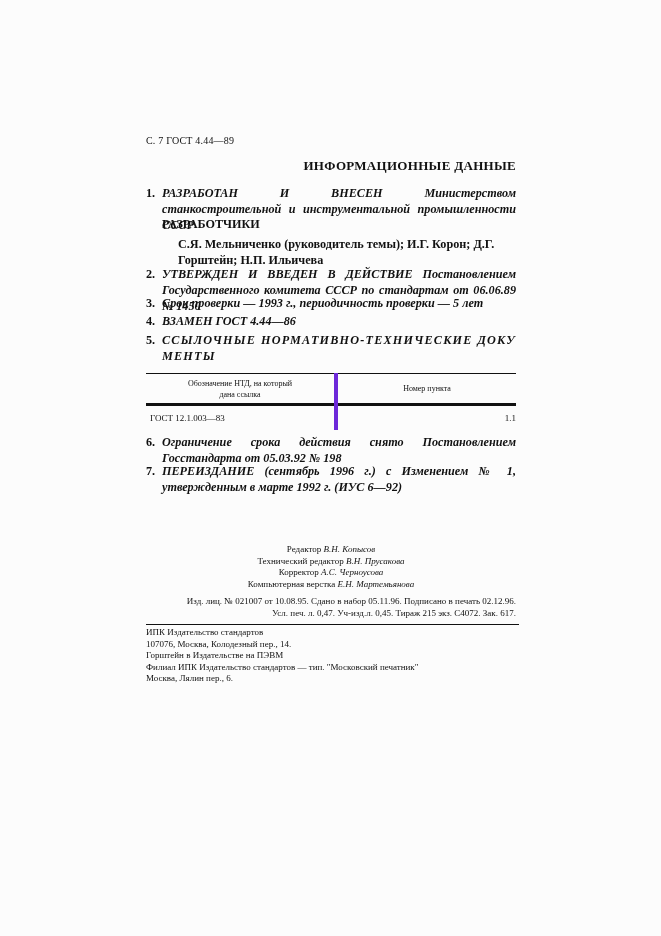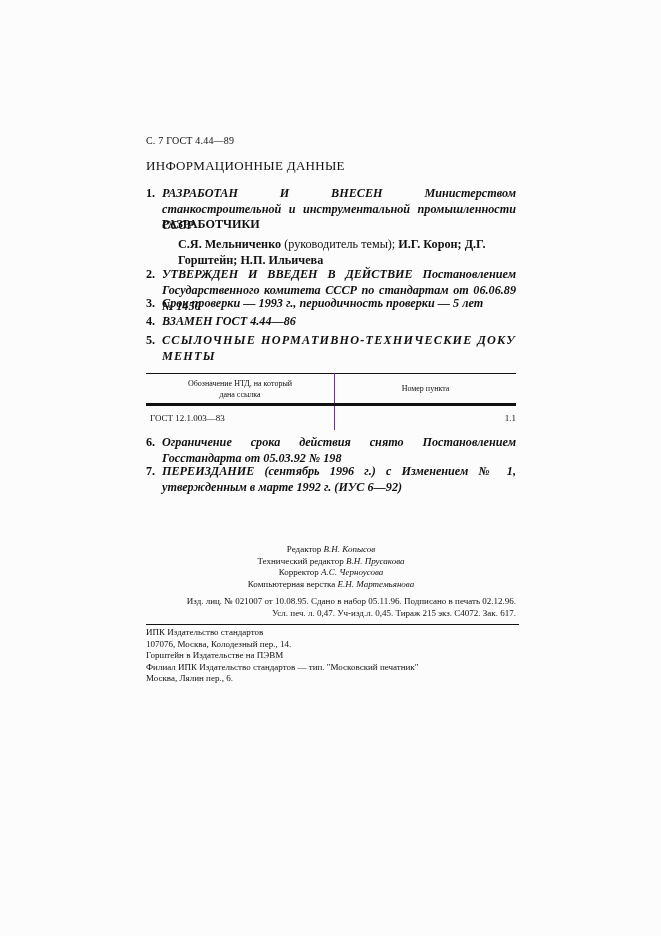--- a/index.html
+++ b/index.html
@@ -3,32 +3,32 @@
 <meta charset="utf-8">
 <style>
   html, body { margin: 0; padding: 0; }
   body {
     width: 661px; height: 936px; background: #fcfcfc; position: relative;
     font-family: "Liberation Serif", "DejaVu Serif", serif; color: #111;
     overflow: hidden;
   }
   .abs { position: absolute; }
   .running-head { left: 146px; top: 135px; font-size: 10px; font-weight: normal; letter-spacing: 0.2px; }
-  .title { left: 146px; width: 370px; top: 158px; text-align: left; font-size: 13px; font-weight: normal; letter-spacing: 0.3px; }
+  .title { left: 146px; width: 370px; top: 158px; text-align: right; font-size: 13px; font-weight: bold; letter-spacing: 0.3px; }
   .item { left: 146px; width: 370px; font-size: 12.2px; font-weight: bold; line-height: 16px; }
   .item .num { position: absolute; left: 0; top: 0; }
   .item .body { margin-left: 16px; text-align: justify; text-align-last: left; font-style: italic; }
-  .normal { font-weight: normal; }
+  .normal { font-weight: bold; }
   .sub-head { left: 162px; top: 217px; font-size: 12.2px; font-weight: bold; }
   .devs { left: 178px; width: 340px; top: 236px; font-size: 12.2px; font-weight: bold; line-height: 16px; }
 
   .ntd-table { left: 146px; top: 373px; width: 370px; border-collapse: collapse; font-size: 8px; }
   .ntd-table th { font-weight: normal; height: 29px; text-align: center; vertical-align: middle; line-height: 11px; padding: 0; border-top: 1.5px solid #111; border-bottom: 3px solid #111; }
   .ntd-table td { height: 24px; font-size: 9px; padding: 0; vertical-align: middle; }
-  .ntd-table .c1 { width: 184px; border-right: 1px solid #6d28d9; }
+  .ntd-table .c1 { width: 184px; border-right: 4px solid #6d28d9; }
   .ntd-table td.c1 { text-align: left; padding-left: 4px; }
   .ntd-table td.c2 { text-align: right; }
 
   .credits { left: 146px; width: 370px; top: 544px; text-align: center; font-size: 9px; line-height: 11.5px; }
   .credits i { font-style: italic; }
   .print-info { left: 146px; width: 370px; top: 596px; text-align: right; font-size: 9px; line-height: 11.5px; }
   .rule { left: 146px; width: 373px; top: 624px; height: 0; border-top: 1px solid #111; }
   .publisher { left: 146px; width: 370px; top: 627px; text-align: left; font-size: 9px; line-height: 11.5px; }
 </style>
 </head>

